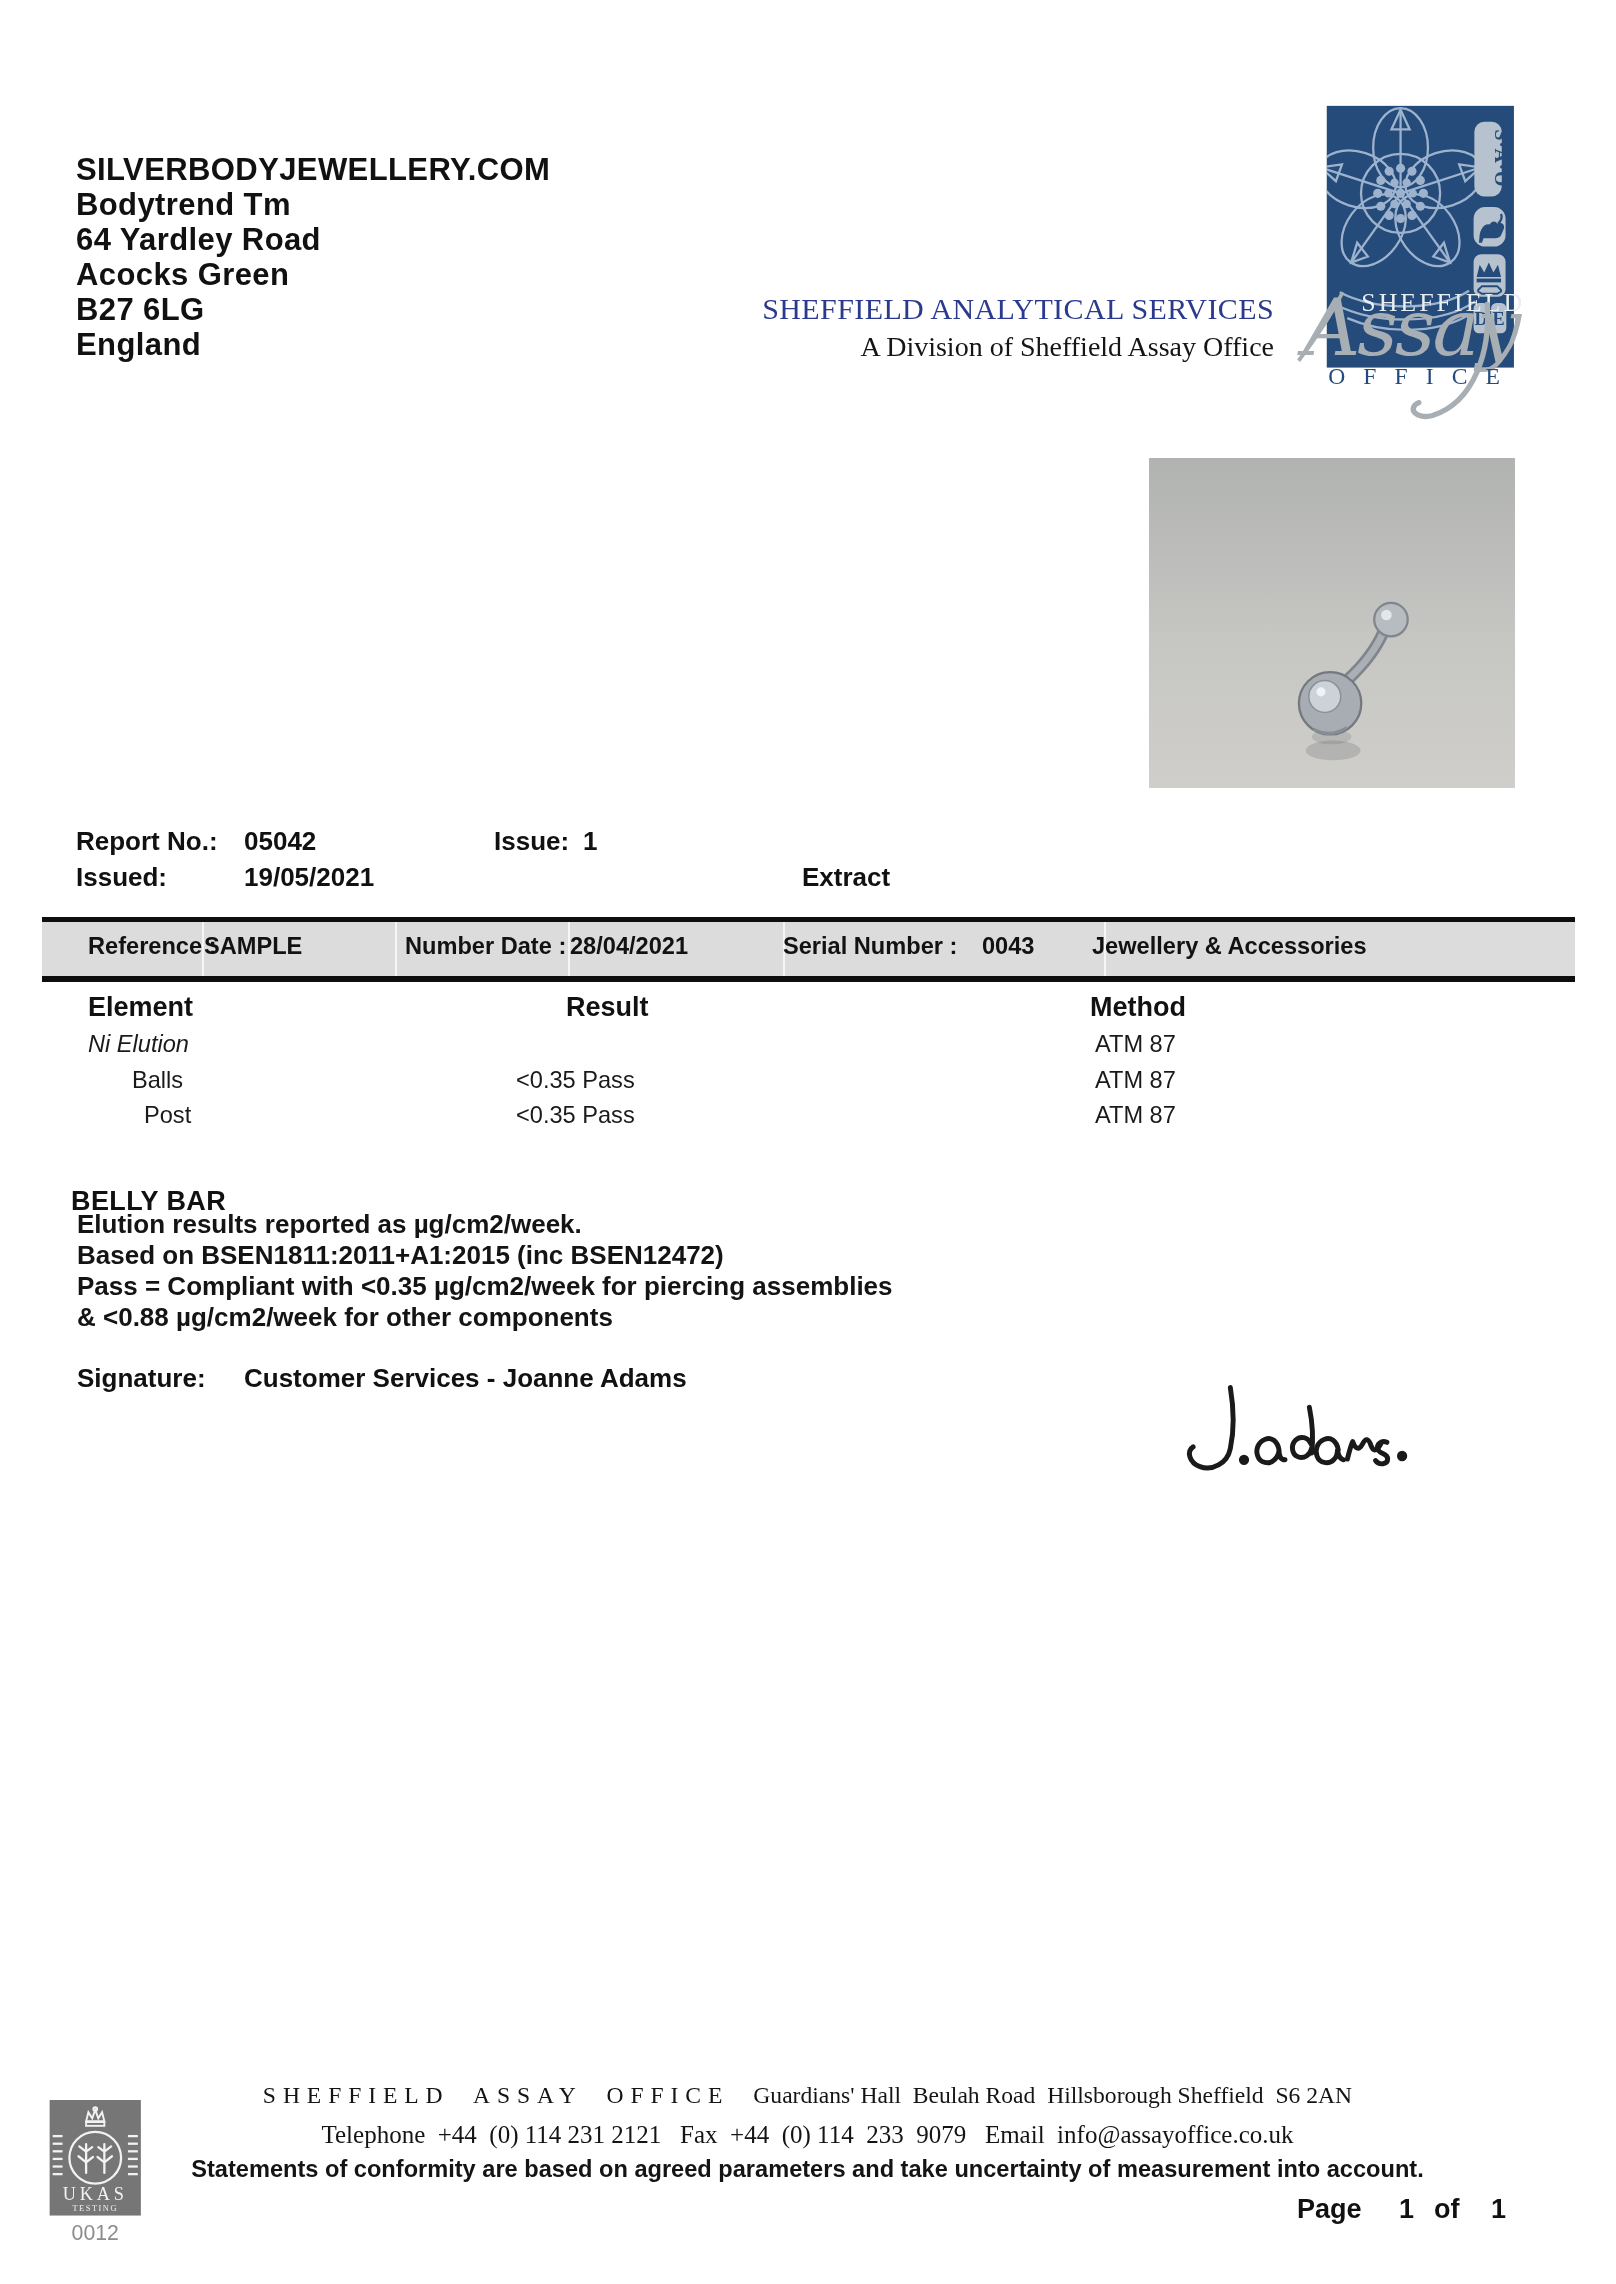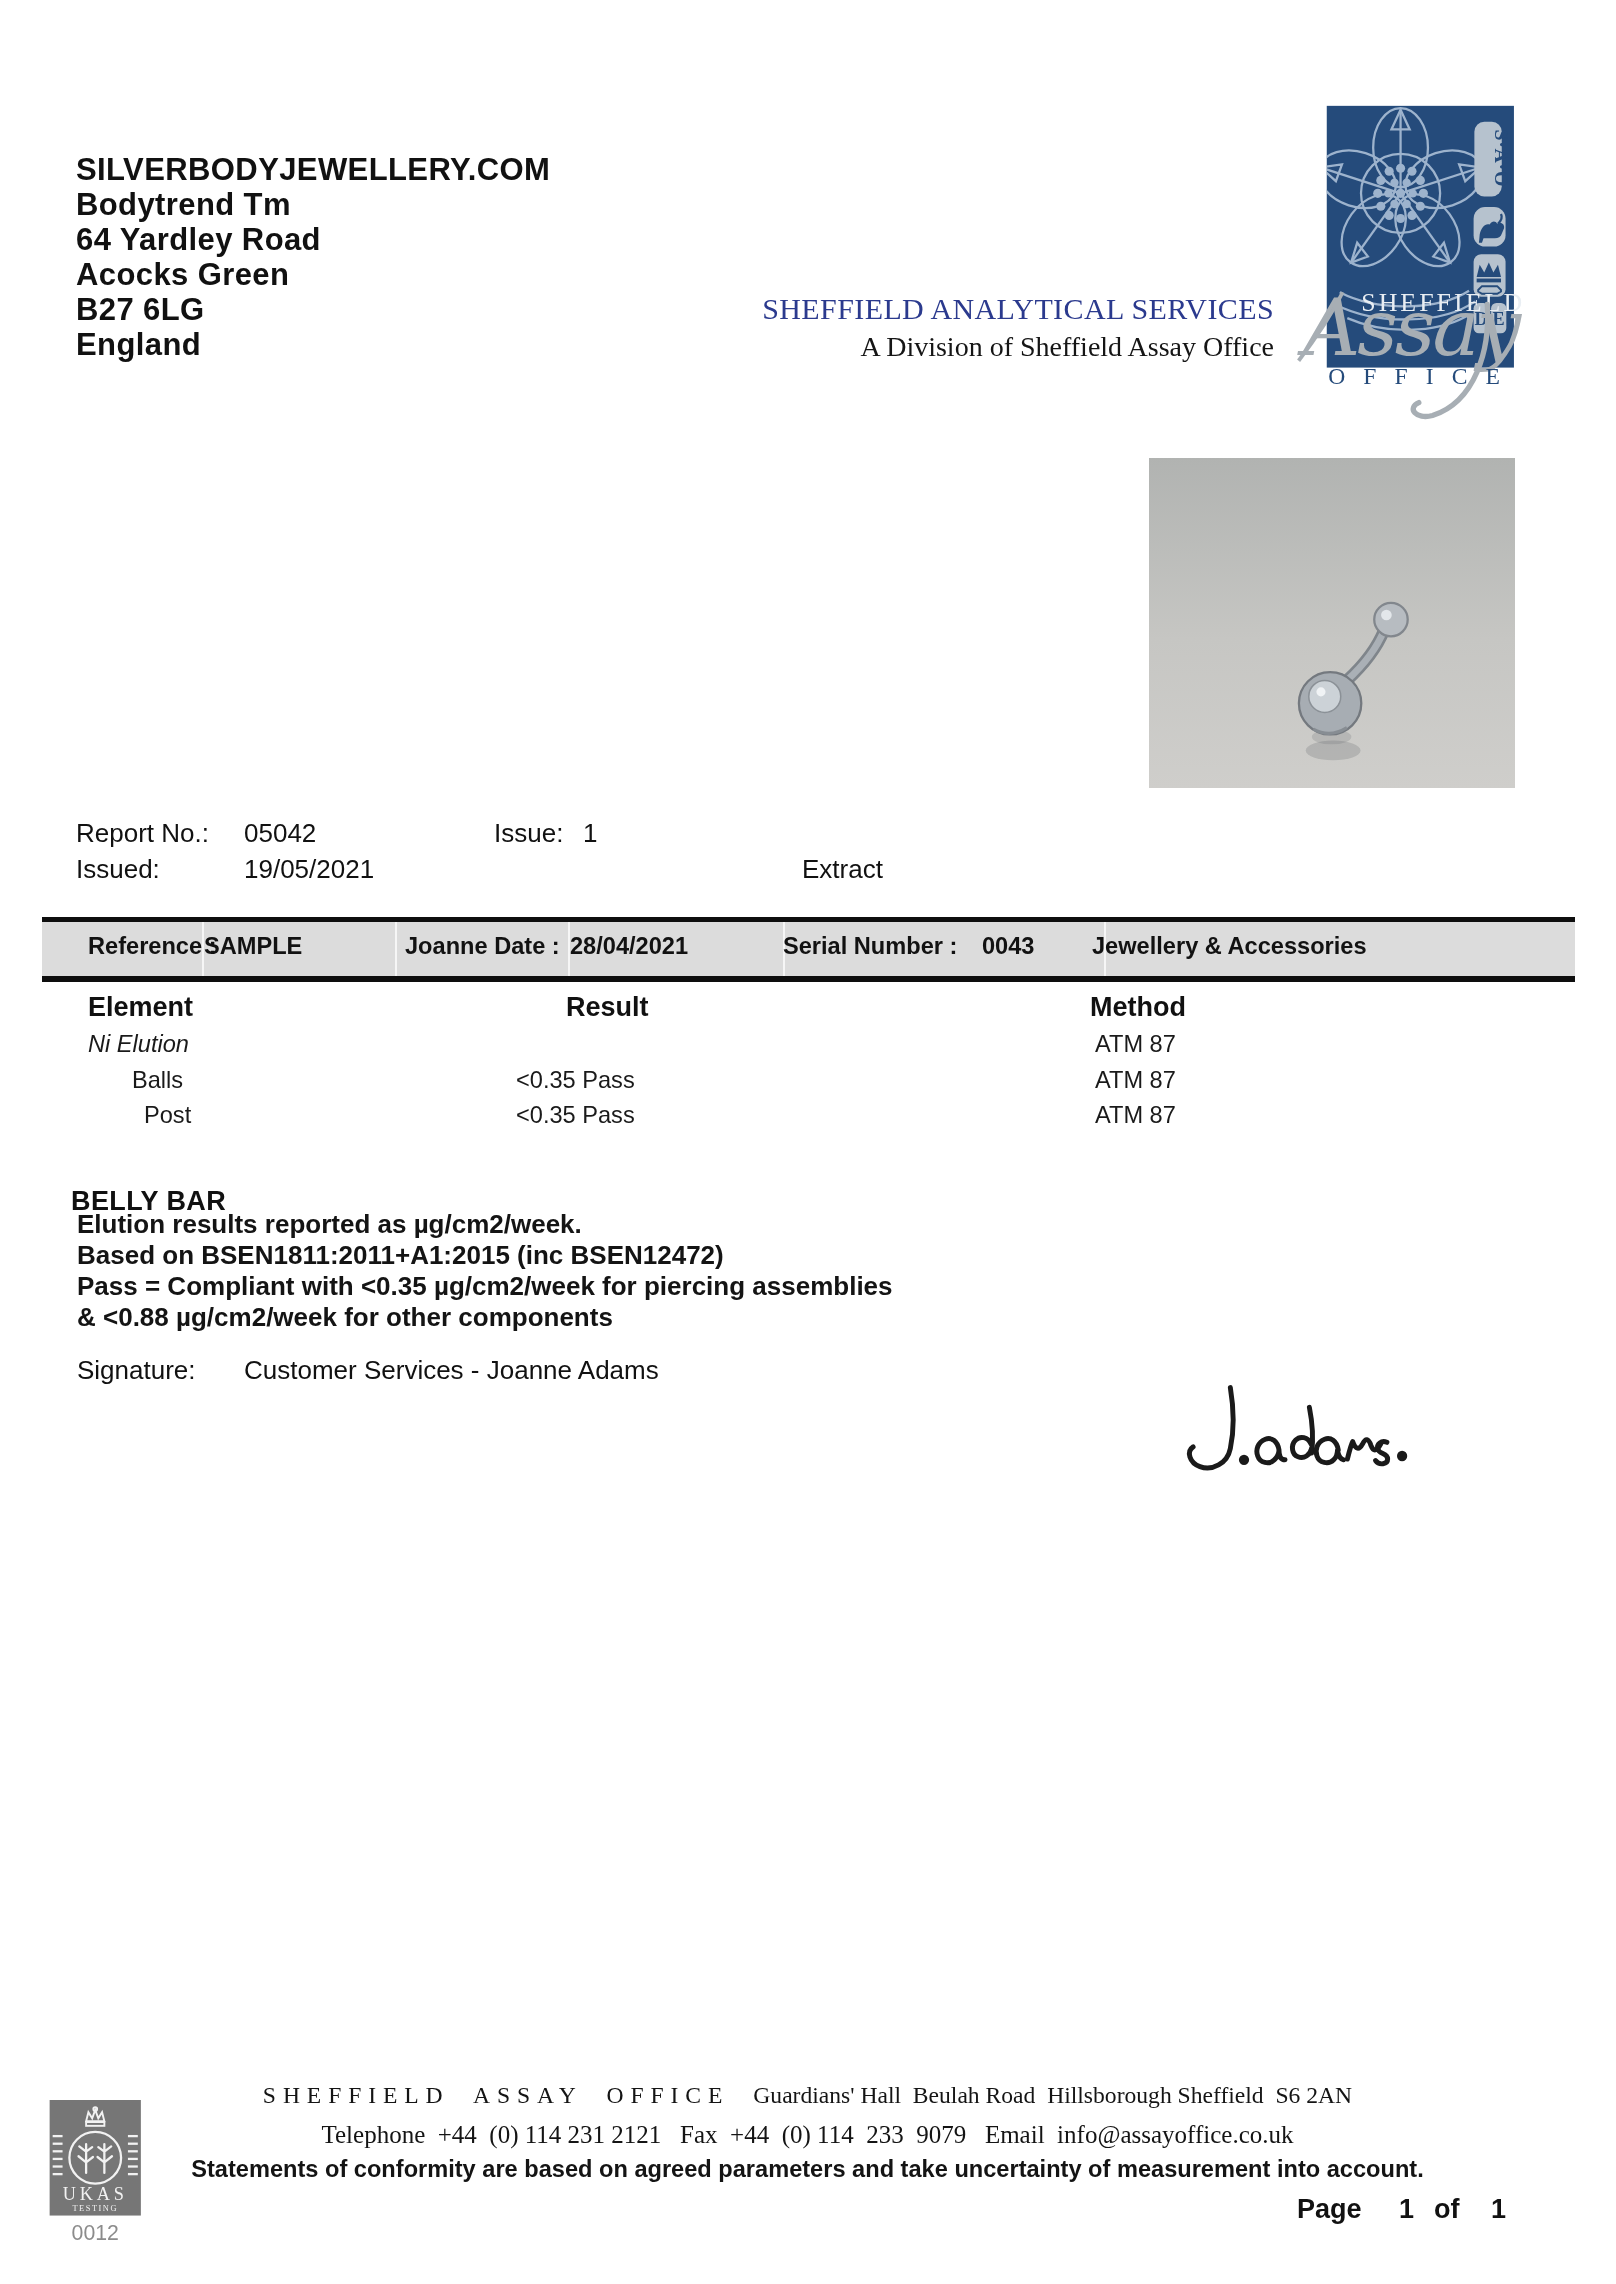--- a/index.html
+++ b/index.html
@@ -17,21 +17,21 @@
   
   .logo-svg{position:absolute;left:1294px;top:99px;width:274px;height:350px;}
 
   
   .photo{position:absolute;left:1149px;top:458px;width:366px;height:330px;
          background:linear-gradient(180deg,#b1b3b1 0%,#c6c6c3 55%,#cfcecb 100%);}
   .photo svg{position:absolute;left:0;top:0;}
 
   
   .abs{position:absolute;}
-  .lbl{font-weight:normal;font-size:26px;}
+  .lbl{font-weight:bold;font-size:26px;margin-top:8px;}
 
   
   .refbar{position:absolute;left:42px;top:917px;width:1533px;height:54px;background:#dcdcdc;
           border-top:5.3px solid #0e0e0e;border-bottom:6.9px solid #0e0e0e;}
   .refbar span{position:absolute;top:11.4px;font-weight:bold;font-size:23.6px;color:#121212;}
   .refdiv{position:absolute;top:0;width:2.3px;height:54px;background:rgba(255,255,255,.75);}
 
   
   .th{font-weight:bold;font-size:27px;}
   .td{font-size:23.6px;color:#1a1a1a;}
@@ -172,21 +172,21 @@
   <span class="abs lbl" style="left:802px;top:854px;">Extract</span>
 
   <div class="refbar">
     <div class="refdiv" style="left:160px;"></div>
     <div class="refdiv" style="left:353px;"></div>
     <div class="refdiv" style="left:526px;"></div>
     <div class="refdiv" style="left:741px;"></div>
     <div class="refdiv" style="left:1062px;"></div>
     <span style="left:2px;margin-left:44px;">Reference :</span>
     <span style="left:162px;">SAMPLE</span>
-    <span style="left:363px;">Joanne Date :</span>
+    <span style="left:363px;">Number Date :</span>
     <span style="left:528px;">28/04/2021</span>
     <span style="left:741px;">Serial Number :</span>
     <span style="left:940px;">0043</span>
     <span style="left:1050px;">Jewellery &amp; Accessories</span>
   </div>
 
   <span class="abs th" style="left:88px;top:992px;">Element</span>
   <span class="abs th" style="left:566px;top:992px;">Result</span>
   <span class="abs th" style="left:1090px;top:992px;">Method</span>
 

